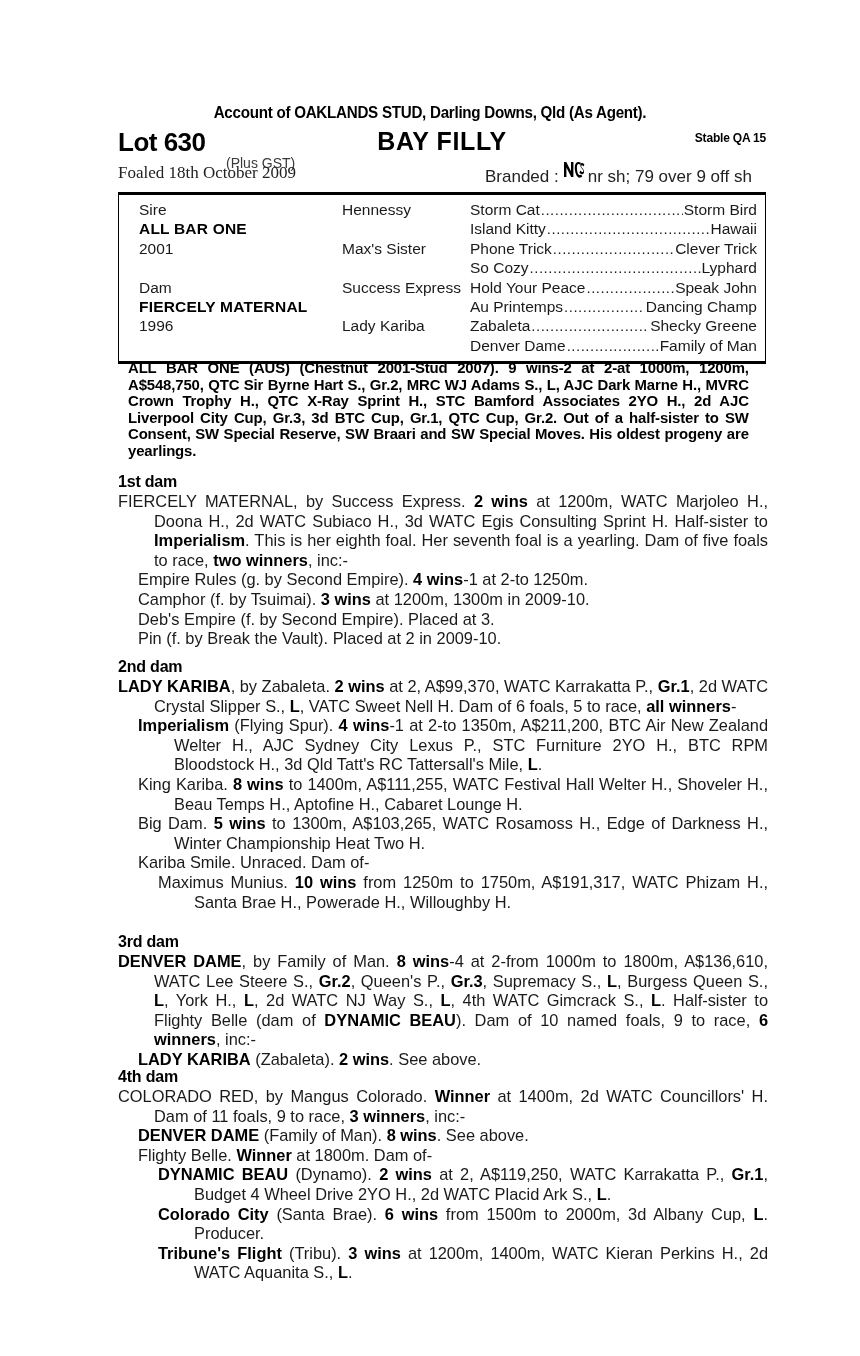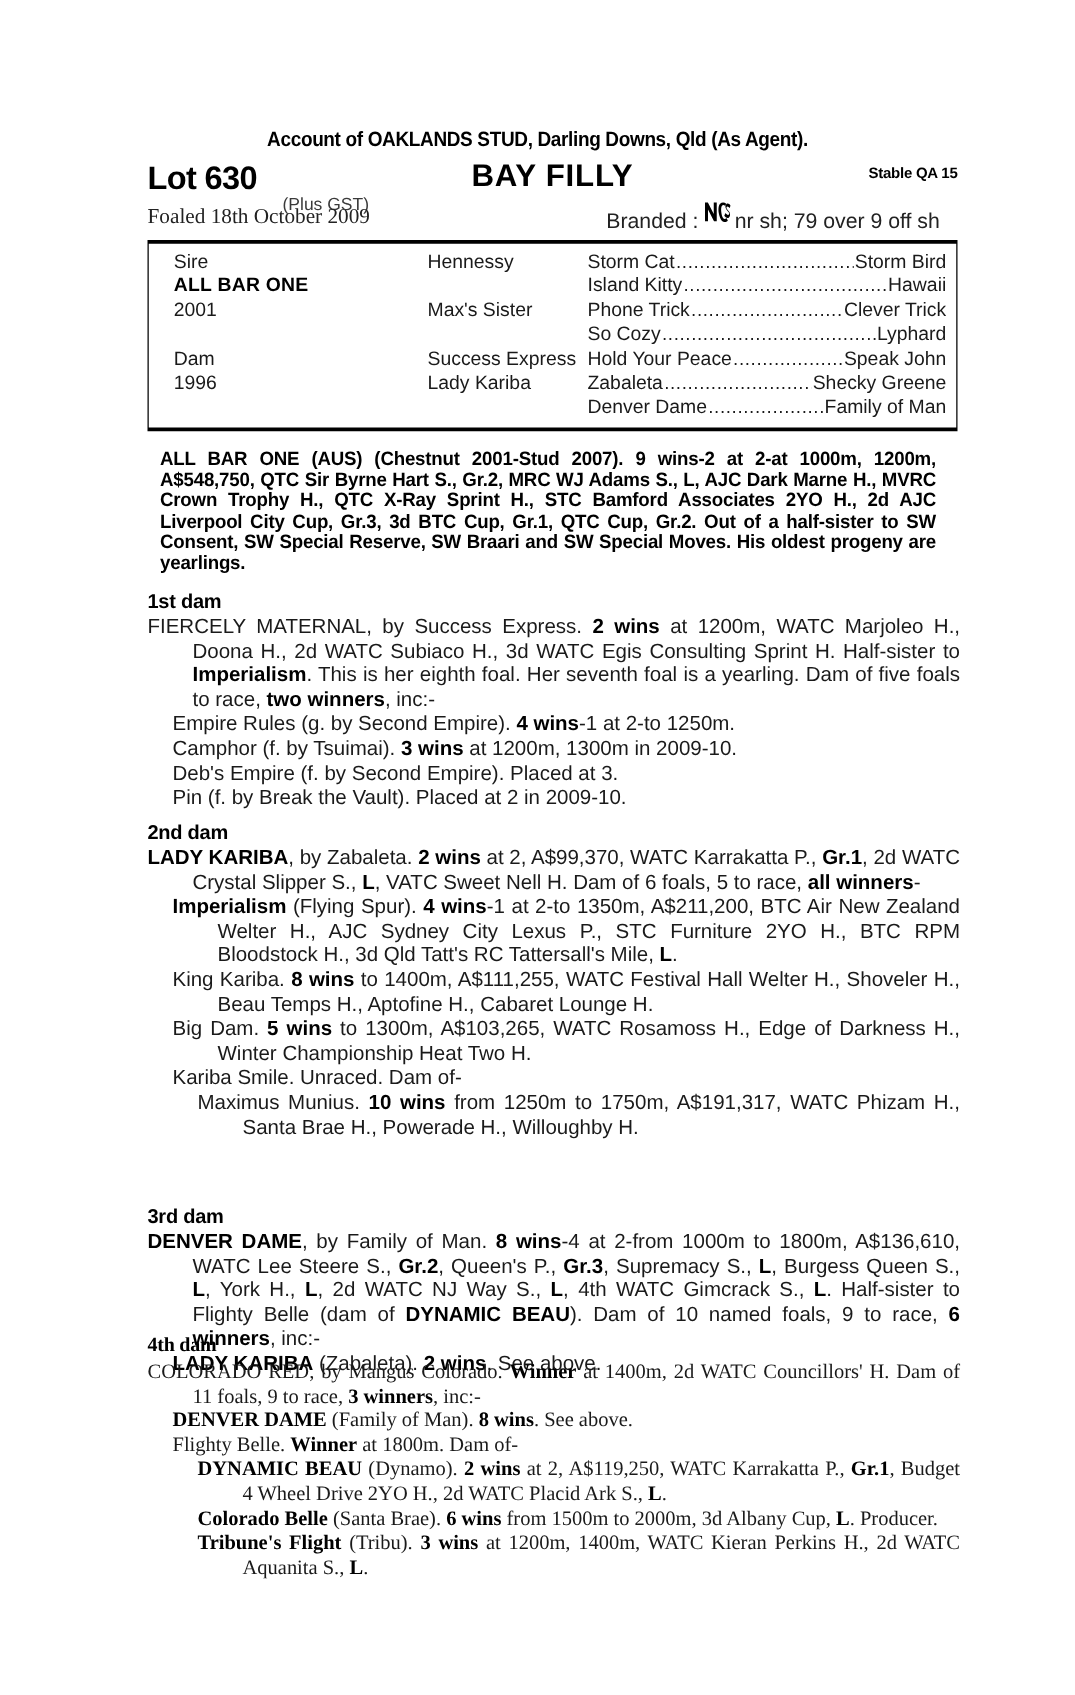--- a/index.html
+++ b/index.html
@@ -197,22 +197,22 @@
     margin: 0;
     padding-left: 36px;
     text-indent: -36px;
   }
   .p.lvl1 { padding-left: 56px; text-indent: -36px; }
   .p.lvl2 { padding-left: 76px; text-indent: -36px; }
   .p b { color: #000; }
 
   .sec-1st { top: 458px; }
   .sec-2nd { top: 643px; }
-  .sec-3rd { top: 918px; margin-top: 32px; }
-  .sec-4th { top: 1053px; font-family: Liberation Serif, serif; }
+  .sec-3rd { top: 918px; }
+  .sec-4th { top: 1053px; }
 </style>
 </head>
 <body>
 
 <div class="page">
 
   <div class="account-line">Account of OAKLANDS STUD, Darling Downs, Qld (As Agent).</div>
 
   <div class="lot-row">
     <span class="lot-number">Lot 630</span>
@@ -279,20 +279,29 @@
         <div class="ped-row">
           <span class="c1">Dam</span>
           <span class="c2">Success Express</span>
           <span class="c3">
             <span class="gp-name">Hold Your Peace</span>
             <span class="gp-dots"></span>
             <span class="gp-tail">Speak John</span>
           </span>
         </div>
         <div class="ped-row">
+          <span class="c1 bold">FIERCELY MATERNAL</span>
+          <span class="c2"></span>
+          <span class="c3">
+            <span class="gp-name">Au Printemps</span>
+            <span class="gp-dots"></span>
+            <span class="gp-tail">Dancing Champ</span>
+          </span>
+        </div>
+        <div class="ped-row">
           <span class="c1">1996</span>
           <span class="c2">Lady Kariba</span>
           <span class="c3">
             <span class="gp-name">Zabaleta</span>
             <span class="gp-dots"></span>
             <span class="gp-tail">Shecky Greene</span>
           </span>
         </div>
         <div class="ped-row">
           <span class="c1"></span>
@@ -339,18 +348,18 @@
       </div>
   </div>
 
   <div class="section sec-4th">
     <div class="sec-head">4th dam</div>
     <div id="d4-main">
         <p class="p">COLORADO RED, by Mangus Colorado. <b>Winner</b> at 1400m, 2d WATC Councillors' H. Dam of 11 foals, 9 to race, <b>3 winners</b>, inc:-</p>
         <p class="p lvl1"><b>DENVER DAME</b> (Family of Man). <b>8 wins</b>. See above.</p>
         <p class="p lvl1">Flighty Belle. <b>Winner</b> at 1800m. Dam of-</p>
         <p class="p lvl2"><b>DYNAMIC BEAU</b> (Dynamo). <b>2 wins</b> at 2, A$119,250, WATC Karrakatta P., <b>Gr.1</b>, Budget 4 Wheel Drive 2YO H., 2d WATC Placid Ark S., <b>L</b>.</p>
-        <p class="p lvl2"><b>Colorado Belle</b> (Santa Brae). <b>6 wins</b> from 1500m to 2000m, 3d Albany Cup, <b>L</b>. Producer.</p>
+        <p class="p lvl2"><b>Colorado City</b> (Santa Brae). <b>6 wins</b> from 1500m to 2000m, 3d Albany Cup, <b>L</b>. Producer.</p>
         <p class="p lvl2"><b>Tribune's Flight</b> (Tribu). <b>3 wins</b> at 1200m, 1400m, WATC Kieran Perkins H., 2d WATC Aquanita S., <b>L</b>.</p>
       </div>
   </div>
 
 </div>
 
 </body></html>

